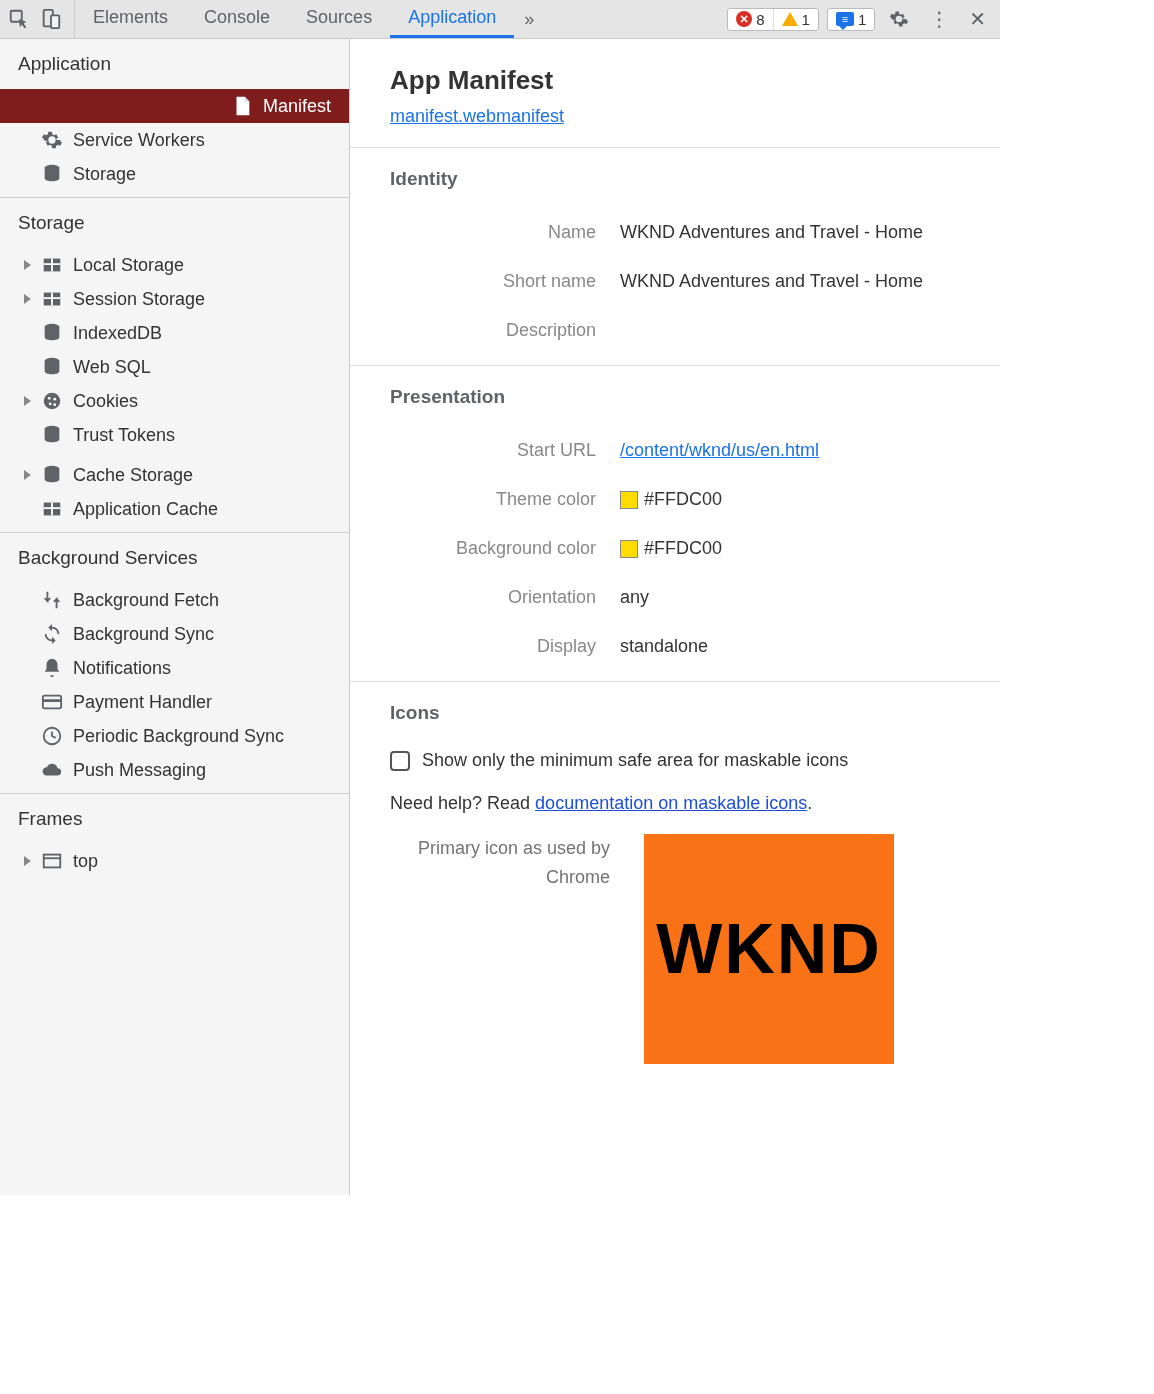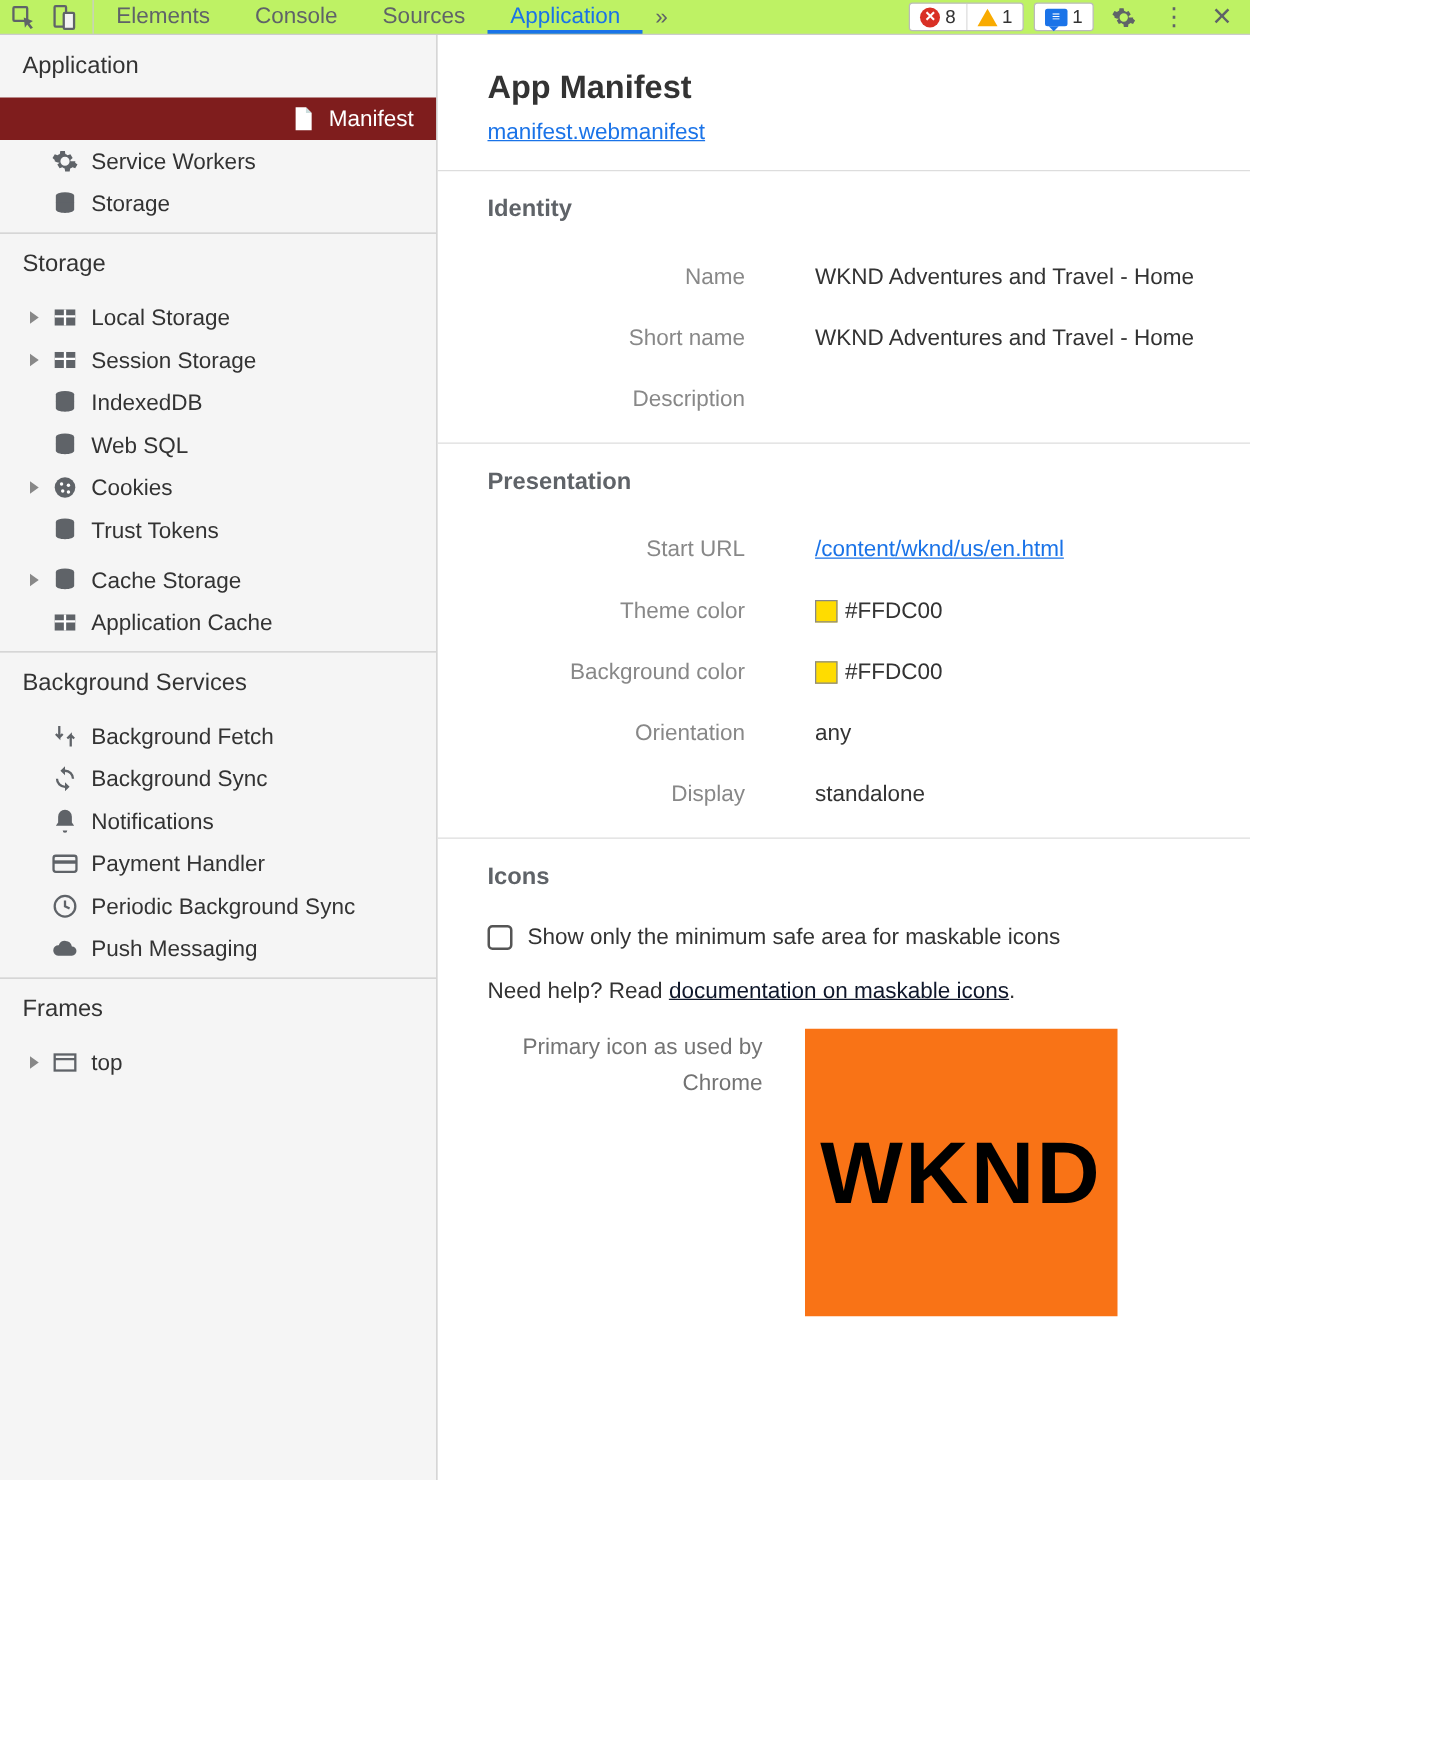--- a/index.html
+++ b/index.html
@@ -10,23 +10,23 @@
   background: #fff;
   width: 1000px;
   height: 1200px;
   overflow: hidden;
 }
 
 
 .toolbar {
   display: flex;
   align-items: center;
-  height: 28px;
+  height: 39px;
   border-bottom: 1px solid #ccc;
-  background: #bef264;
+  background: #e5e5e5;
   padding: 0 8px;
 }
 .toolbar .left-icons { display: flex; align-items: center; gap: 10px; padding-right: 12px; border-right: 1px solid #ccc; height: 100%; }
 .toolbar .tabs { display: flex; align-items: center; height: 100%; }
 .toolbar .tab {
   display: flex; align-items: center; height: 100%;
   padding: 0 18px; color: #5f6368; font-size: 18px;
   cursor: pointer; border-bottom: 3px solid transparent;
 }
 .toolbar .tab.active { color: #1a73e8; border-bottom-color: #1a73e8; }
@@ -65,27 +65,27 @@
 
 
 .main { flex: 1; overflow-y: auto; padding: 0; }
 .main h1 { font-size: 26px; font-weight: 600; padding: 26px 40px 10px; }
 .manifest-link { padding: 0 40px 20px; display: block; }
 .manifest-link a { color: #1a73e8; text-decoration: underline; font-size: 18px; }
 .section-block { border-top: 1px solid #ddd; padding: 20px 40px 10px; }
 .section-block h2 { font-size: 19px; font-weight: 600; color: #5f6368; margin-bottom: 18px; }
 .row { display: flex; align-items: flex-start; padding: 14px 0; }
 .row .label { width: 230px; text-align: right; color: #888; font-size: 18px; padding-right: 24px; }
-.row .value { flex: 1; font-size: 18px; color: #333; margin-left: 32px; }
+.row .value { flex: 1; font-size: 18px; color: #333; }
 .row .value a { color: #1a73e8; text-decoration: underline; }
 .swatch { width: 18px; height: 18px; border: 1px solid #888; display: inline-block; vertical-align: middle; margin-right: 6px; }
 .checkbox-row { display: flex; align-items: center; gap: 12px; padding: 8px 0; font-size: 18px; }
 .checkbox-row .chk { width: 20px; height: 20px; border: 2px solid #555; border-radius: 4px; }
 .help-text { font-size: 18px; padding: 14px 0; }
-.help-text a { color: #0f172a; text-decoration: underline; }
+.help-text a { color: #1d4ed8; text-decoration: underline; }
 .icon-preview-row { display: flex; align-items: flex-start; gap: 24px; padding-top: 6px; }
 .icon-preview-label { width: 230px; text-align: right; color: #737373; font-size: 18px; line-height: 1.6; padding-right: 10px; }
 .icon-preview {
   width: 250px; height: 230px; background: #f97316;
   display: flex; align-items: center; justify-content: center;
   font-family: Impact, "Arial Black", sans-serif;
   font-size: 70px; font-weight: 900; letter-spacing: 2px; color: #000;
 }
 </style>
 </head>

